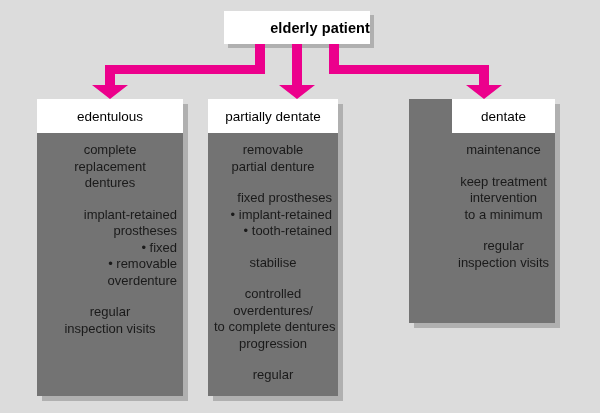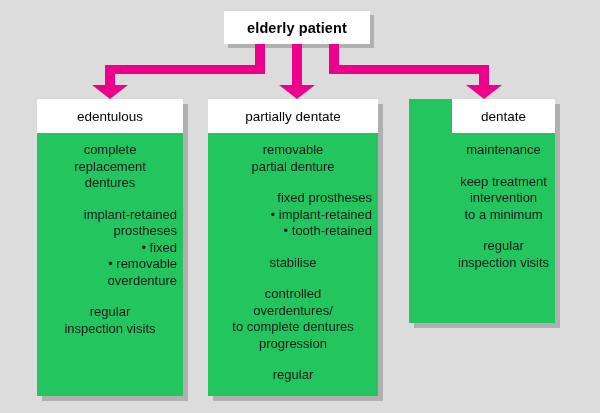--- a/index.html
+++ b/index.html
@@ -24,21 +24,21 @@
   .root-box {
     position: absolute;
     left: 224px;
     top: 11px;
     width: 146px;
     height: 33px;
     background: #ffffff;
     box-shadow: 4px 4px 0 0 rgba(140,140,140,0.55);
     display: flex;
     align-items: center;
-    justify-content: center;
+    justify-content: flex-end;
     box-sizing: border-box;
   }
   .root-label {
     font-size: 14.5px;
     font-weight: bold;
     color: #000000;
     letter-spacing: 0.1px;
     white-space: nowrap;
   }
 
@@ -49,27 +49,27 @@
     top: 0;
     width: 600px;
     height: 413px;
     pointer-events: none;
   }
 
   
   .column {
     position: absolute;
     top: 99px;
-    background: #22c55e;
+    background: #737373;
     box-shadow: 5px 5px 0 0 rgba(140,140,140,0.55);
     box-sizing: border-box;
     overflow: hidden;
   }
   .col-edentulous   { left: 37px;  width: 146px; height: 297px; }
-  .col-partial      { left: 208px; width: 170px; height: 297px; }
+  .col-partial      { left: 208px; width: 130px; height: 297px; }
   .col-dentate      { left: 409px; width: 146px; height: 224px; padding-left: 43px; }
 
   .col-header {
     height: 34px;
     background: #ffffff;
     display: flex;
     align-items: center;
     justify-content: center;
     box-sizing: border-box;
   }

